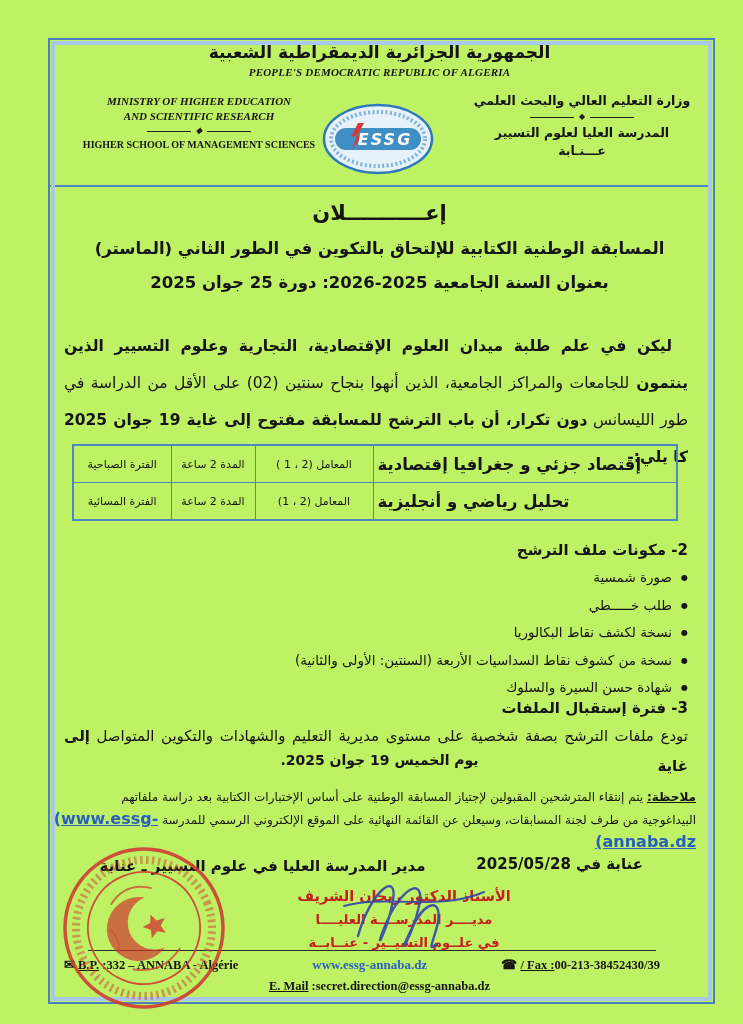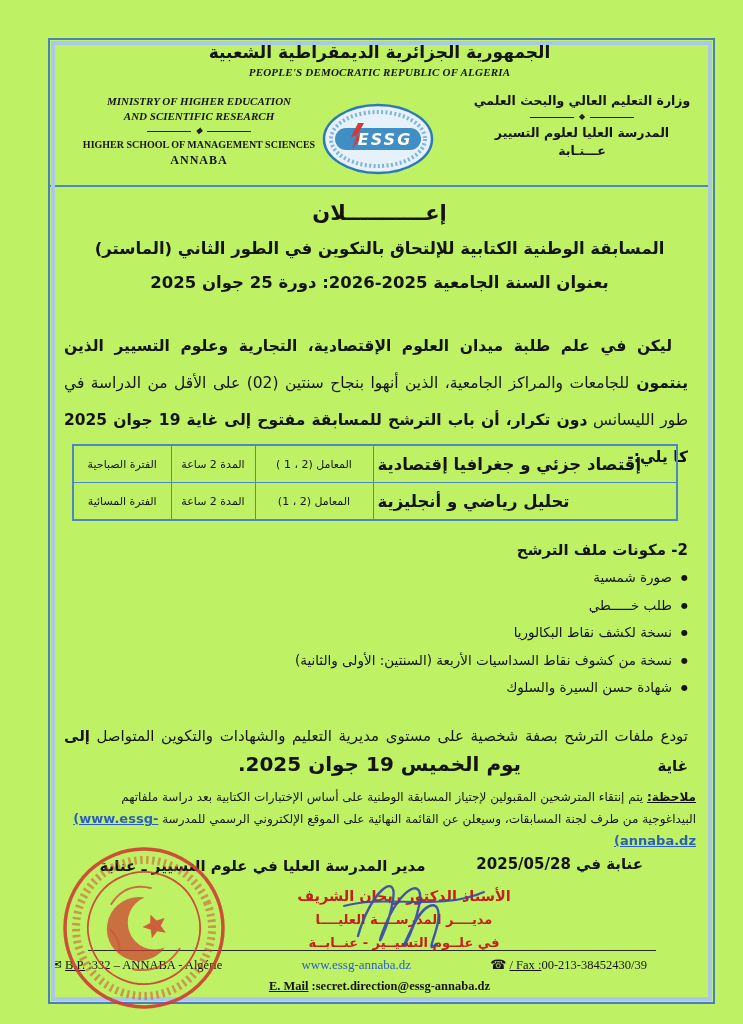--- a/index.html
+++ b/index.html
@@ -45,39 +45,39 @@
   .subjects{left:72px;top:444px;border-collapse:collapse;z-index:2;}
   .subjects td{border:1.6px solid #4e86c6;height:36px;text-align:center;font-size:11px;padding:0 4px;}
   .subjects{border:2px solid #4e86c6;}
   .subjects td.subj{font-size:16.5px;font-weight:bold;text-align:left;padding-right:7px;}
 
   .bullets{left:64px;top:565px;width:624px;list-style:none;margin:0;padding:0 96px 0 0;}
   .bullets li{display:flex;align-items:baseline;gap:9px;font-size:13.5px;line-height:25.5px;}
   .blt{font-size:8px;position:relative;top:-2px;}
 
   .rec-body{left:64px;top:721px;width:624px;font-size:15px;line-height:30px;text-align:justify;text-align-last:right;}
-  .deadline{left:48px;top:752px;width:663px;font-size:20px;font-weight:bold;}
+  .deadline{left:48px;top:752px;width:663px;font-size:14px;font-weight:bold;}
 
   .note{left:56px;top:786px;width:640px;font-size:12px;line-height:22px;}
   .note-line{white-space:nowrap;}
   .note-label{font-weight:bold;text-decoration:underline;}
-  .url{color:#2a5fc0;text-decoration:underline;font-size:13px;font-weight:bold;}
+  .url{color:#2a5fc0;text-decoration:underline;font-size:16px;font-weight:bold;}
 
   .sign-date{right:100px;top:855px;font-size:15px;font-weight:bold;}
   .director{left:90px;top:857px;width:345px;font-size:15px;font-weight:bold;text-align:center;}
   .stamp-text{left:288px;top:884px;width:232px;text-align:center;color:#c5201f;z-index:3;}
   .stamp-name{font-size:14.5px;font-weight:bold;line-height:24px;}
   .stamp-role{font-size:13px;font-weight:bold;line-height:23px;}
 
   .stamp-svg{left:52px;top:838px;z-index:3;}
   .sig-svg{left:338px;top:862px;z-index:4;}
 
   .footer-rule{left:88px;top:950px;width:568px;height:1.4px;background:#2a2a2a;}
-  .footer-row1{left:51px;top:957px;width:596px;display:flex;justify-content:space-between;align-items:baseline;
-               font-family:"Liberation Serif",serif;font-size:12.5px;font-weight:normal;}
+  .footer-row1{left:64px;top:957px;width:596px;display:flex;justify-content:space-between;align-items:baseline;
+               font-family:"Liberation Serif",serif;font-size:12.5px;font-weight:bold;}
   .footer-row2{left:48px;top:979px;width:663px;text-align:center;font-family:"Liberation Serif",serif;
                font-size:12.5px;font-weight:bold;}
   .u{text-decoration:underline;}
   .weblink{color:#2a5fc0;font-size:13px;}
   .ic{font-size:13px;}
 </style>
 </head>
 <body>
 
 <div class="page">
@@ -91,21 +91,20 @@
 
   <div class="abs min-en center serif">
     <div>MINISTRY OF HIGHER EDUCATION</div>
     <div>AND SCIENTIFIC RESEARCH</div>
     <div class="hdiv">
       <span class="hline"></span>
       <span class="diamond">◆</span>
       <span class="hline"></span>
     </div>
     <div class="school-en">HIGHER SCHOOL OF MANAGEMENT SCIENCES</div>
-    <div class="city-en">ANNABA</div>
   </div>
 
   <svg class="abs logo" viewBox="0 0 112 72">
     <ellipse cx="56" cy="36" rx="54" ry="34" fill="#e6f1fa" stroke="#2d7ab8" stroke-width="2.5"></ellipse>
     <ellipse cx="56" cy="36" rx="47" ry="27" fill="none" stroke="#5a9fd0" stroke-width="4" stroke-dasharray="2 2.4" opacity="0.75"></ellipse>
     <rect x="13" y="25" width="86" height="22" rx="11" fill="#3f8ec4"></rect>
     <path d="M36,20 l-7,14 6,-1.5 -5,14 11,-15 -6,1.5 7,-13 z" fill="#d43a3a"></path>
     <text x="63" y="42" text-anchor="middle" font-family="DejaVu Sans, sans-serif" font-size="16" font-weight="bold" font-style="italic" fill="#ffffff" letter-spacing="2">ESSG</text>
   </svg>
 
@@ -173,20 +172,21 @@
     <li>
         <span class="blt">●</span>
         <span>نسخة من كشوف نقاط السداسيات الأربعة (السنتين: الأولى والثانية)</span>
       </li>
     <li>
         <span class="blt">●</span>
         <span>شهادة حسن السيرة والسلوك</span>
       </li>
   </ul>
 
+  <div class="abs sec-heading rtl" style="top:699px;">3- فترة إستقبال الملفات</div>
   <div class="abs rec-body rtl">
     <span>تودع ملفات الترشح بصفة شخصية على مستوى مديرية التعليم والشهادات والتكوين المتواصل </span><span class="bold">إلى غاية</span>
   </div>
   <div class="abs deadline center rtl">يوم الخميس 19 جوان 2025.</div>
 
   <div class="abs note rtl">
     <div class="note-line">
       <span class="note-label">ملاحظة:</span><span> يتم إنتقاء المترشحين المقبولين لإجتياز المسابقة الوطنية على أساس الإختبارات الكتابية بعد دراسة ملفاتهم</span>
     </div>
     <div class="note-line">

